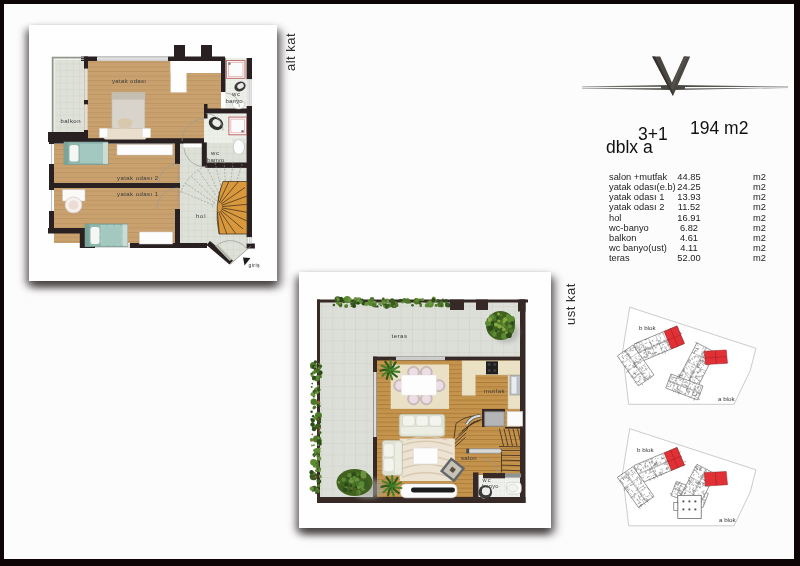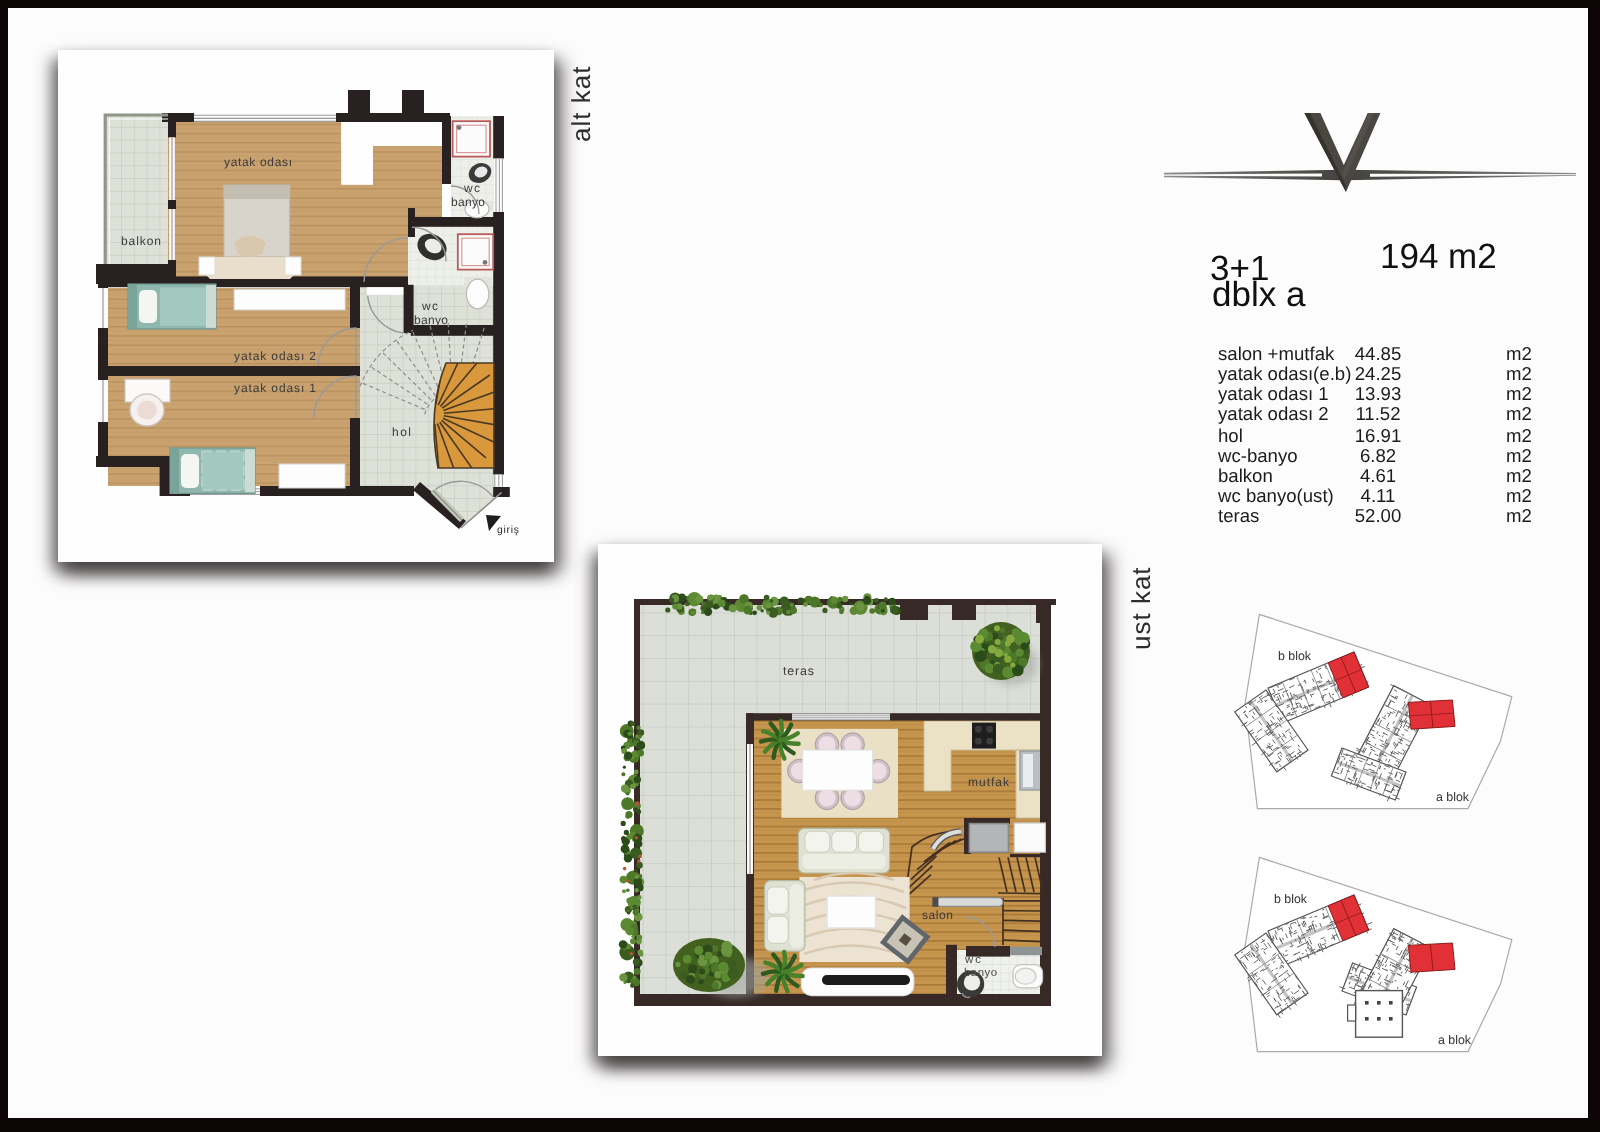--- a/index.html
+++ b/index.html
@@ -675,21 +675,21 @@
 <polygon points="7,36.4 96,34.9 96,40.1 7,38.6" fill="url(#lg1)"></polygon>
 <polygon points="98,34.9 213,36.5 213,37.9 98,40.1" fill="url(#lg2)"></polygon>
 <polygon points="7,37.3 86,36.7 86,38.2 7,37.9" fill="#fbfbfa"></polygon>
 <polygon points="110,36.9 213,37.1 213,37.5 110,38.4" fill="#fbfbfa"></polygon>
 <path d="M77.2,6.5 L85.2,6.5 L96.9,32.5 L108.9,6.5 L115.2,6.5 L98,46 Z" fill="#4a4742"></path>
 <path d="M77.2,6.5 L80,6.5 L98,43 L98,46 Z" fill="#36332e"></path>
 <path d="M108.9,6.5 L112,6.5 L97.3,39.5 L96.2,36.8 Z" fill="#54514c"></path>
 </svg>
 <div class="hdr" style="left:606px;top:106.5px;margin-top:30px;">dblx a</div>
 <div class="hdr" style="left:690px;top:118px;">194 m2</div>
-<div class="hdr" style="left:605px;top:123.5px;">3+1</div>
+<div class="hdr" style="left:638px;top:123.5px;">3+1</div>
 <div class="tbl">
 <div class="r"><span>salon +mutfak</span><span class="v">44.85</span><span class="u">m2</span></div>
 <div class="r"><span>yatak odası(e.b)</span><span class="v">24.25</span><span class="u">m2</span></div>
 <div class="r"><span>yatak odası 1</span><span class="v">13.93</span><span class="u">m2</span></div>
 <div class="r"><span>yatak odası 2</span><span class="v">11.52</span><span class="u">m2</span></div>
 <div class="r"><span>hol</span><span class="v">16.91</span><span class="u">m2</span></div>
 <div class="r"><span>wc-banyo</span><span class="v">6.82</span><span class="u">m2</span></div>
 <div class="r"><span>balkon</span><span class="v">4.61</span><span class="u">m2</span></div>
 <div class="r"><span>wc banyo(ust)</span><span class="v">4.11</span><span class="u">m2</span></div>
 <div class="r"><span>teras</span><span class="v">52.00</span><span class="u">m2</span></div>

